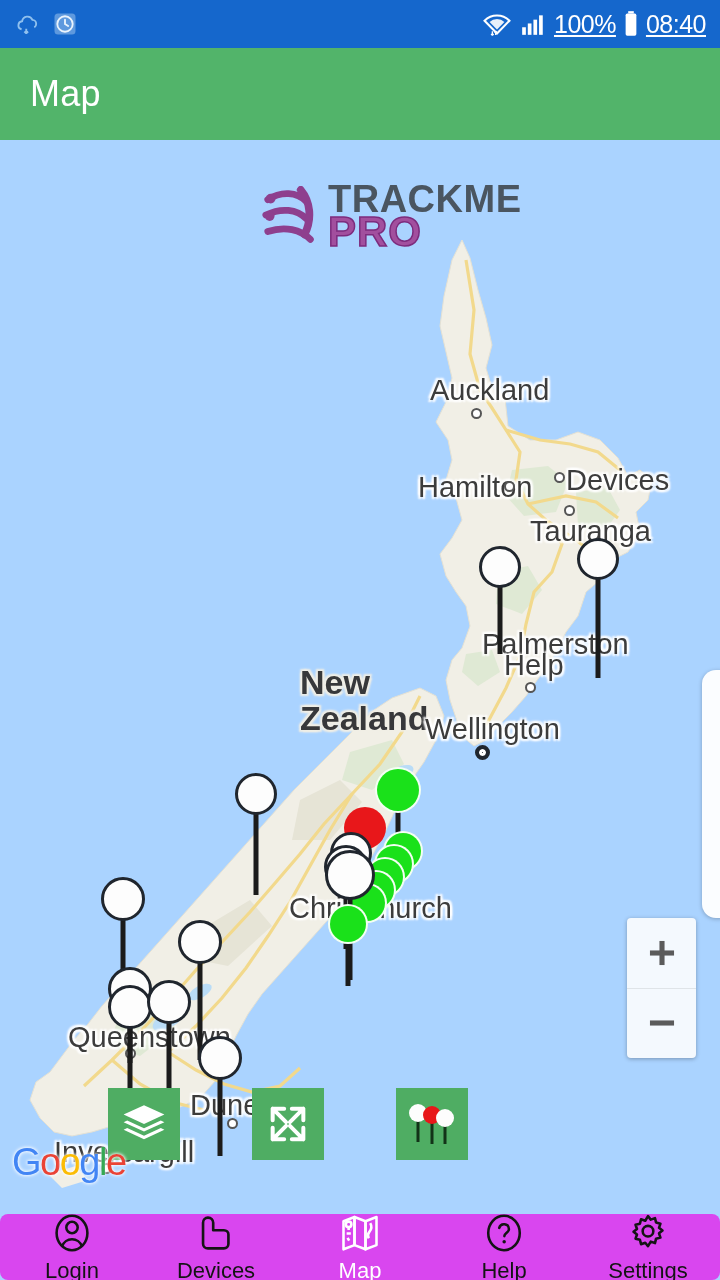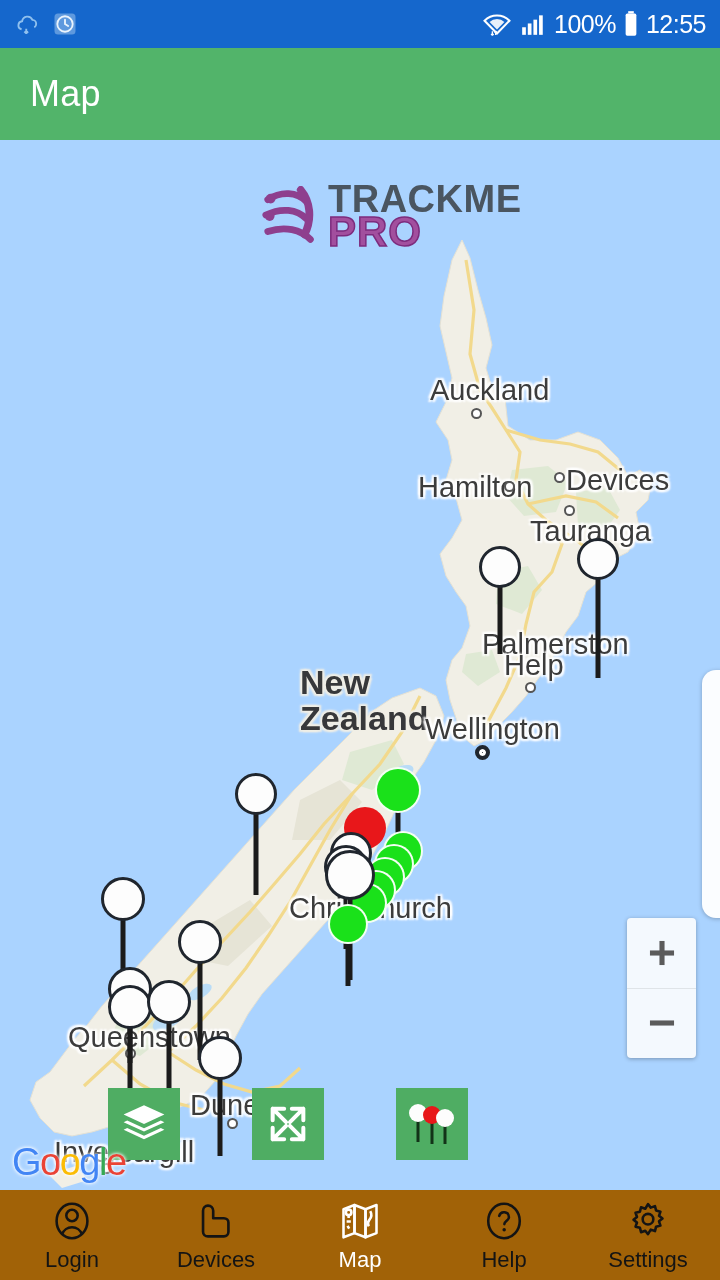--- a/index.html
+++ b/index.html
@@ -10,21 +10,21 @@
     position:relative;
   }
 
   
   #status-bar {
     position:absolute; top:0; left:0; width:720px; height:48px;
     background:#1567cc; display:flex; align-items:center;
     padding:0 14px; color:#ffffff;
   }
   #status-left { display:flex; align-items:center; gap:9px; }
-  #status-right { margin-left:auto; display:flex; align-items:center; gap:7px; }
+  #status-right { margin-left:auto; display:flex; align-items:center; gap:7px;text-decoration:underline; }
   .sb-icon { display:block; }
   #battery-pct { font-size:25px; font-weight:400; letter-spacing:-0.5px; }
   #clock { font-size:25px; font-weight:400; letter-spacing:-0.5px; }
 
   
   #app-bar {
     position:absolute; top:48px; left:0; width:720px; height:92px;
     background:#52b46a; display:flex; align-items:center; padding-left:30px;
   }
   #app-title { color:#fff; font-size:36px; font-weight:400; letter-spacing:0.3px; }
@@ -129,22 +129,22 @@
   
   #google-logo {
     position:absolute; left:12px; bottom:6px; z-index:7;
     font-size:38px; font-weight:400; letter-spacing:-1.5px;
     text-shadow:0 0 4px #fff, 0 0 3px #fff;
   }
   #google-logo span { display:inline-block; }
 
   
   #bottom-nav {
-    position:absolute; bottom:0; left:0; width:720px; height:90px;
-    background:#a16207; display:flex; z-index:9;
+    position:absolute; bottom:0; left:0; width:720px; height:66px;
+    background:#d946ef; display:flex; z-index:9;border-radius:8px;
   }
   .nav-item {
     flex:1; display:flex; flex-direction:column;
     align-items:center; justify-content:center; gap:3px;
     color:#141414;
   }
   .nav-item.active { color:#ffffff; }
   .nav-label { font-size:22px; }
   .nav-icon { height:46px; display:flex; align-items:center; }
 </style>
@@ -173,21 +173,21 @@
       <rect x="2" y="15" width="3.4" height="7" fill="#ffffff"></rect>
       <rect x="7.2" y="11.5" width="3.4" height="10.5" fill="#ffffff"></rect>
       <rect x="12.4" y="8" width="3.4" height="14" fill="#ffffff"></rect>
       <rect x="17.6" y="4" width="3.4" height="18" fill="#ffffff"></rect>
     </svg>
     <span id="battery-pct">100%</span>
     <svg class="sb-icon" width="16" height="28" viewBox="0 0 12 24">
       <rect x="3.6" y="1" width="4.8" height="2" fill="#ffffff"></rect>
       <rect x="1.4" y="3" width="9.2" height="19" rx="1.4" fill="#ffffff"></rect>
     </svg>
-    <span id="clock">12:55</span>
+    <span id="clock">08:40</span>
   </div>
 </div>
 
 <div id="app-bar">
   <span id="app-title">Map</span>
 </div>
 
 <div id="map">
 
   <svg id="map-svg" viewBox="0 0 720 1050" preserveAspectRatio="none">

